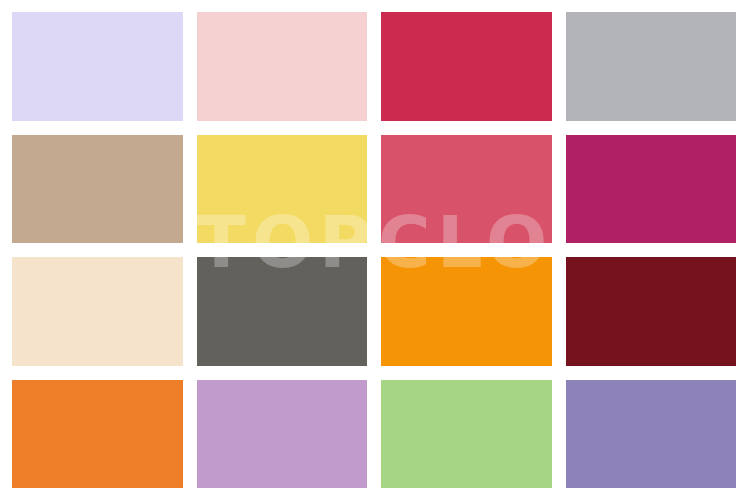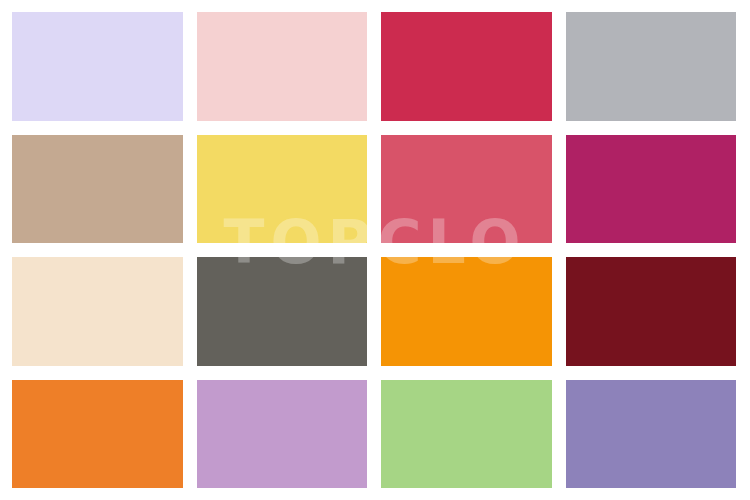--- a/index.html
+++ b/index.html
@@ -69,21 +69,21 @@
     z-index: 2;
     pointer-events: none;
     display: flex;
     align-items: center;
     justify-content: center;
   }
 
   #watermark-text {
     font-family: "DejaVu Sans", sans-serif;
     font-weight: 700;
-    font-size: 60px;
+    font-size: 72px;
     letter-spacing: 6px;
     color: #ffffff;
     opacity: 0.28;
     line-height: 1;
     transform: translateY(-8px);
     user-select: none;
     white-space: nowrap;
   }
 </style>
 </head>

